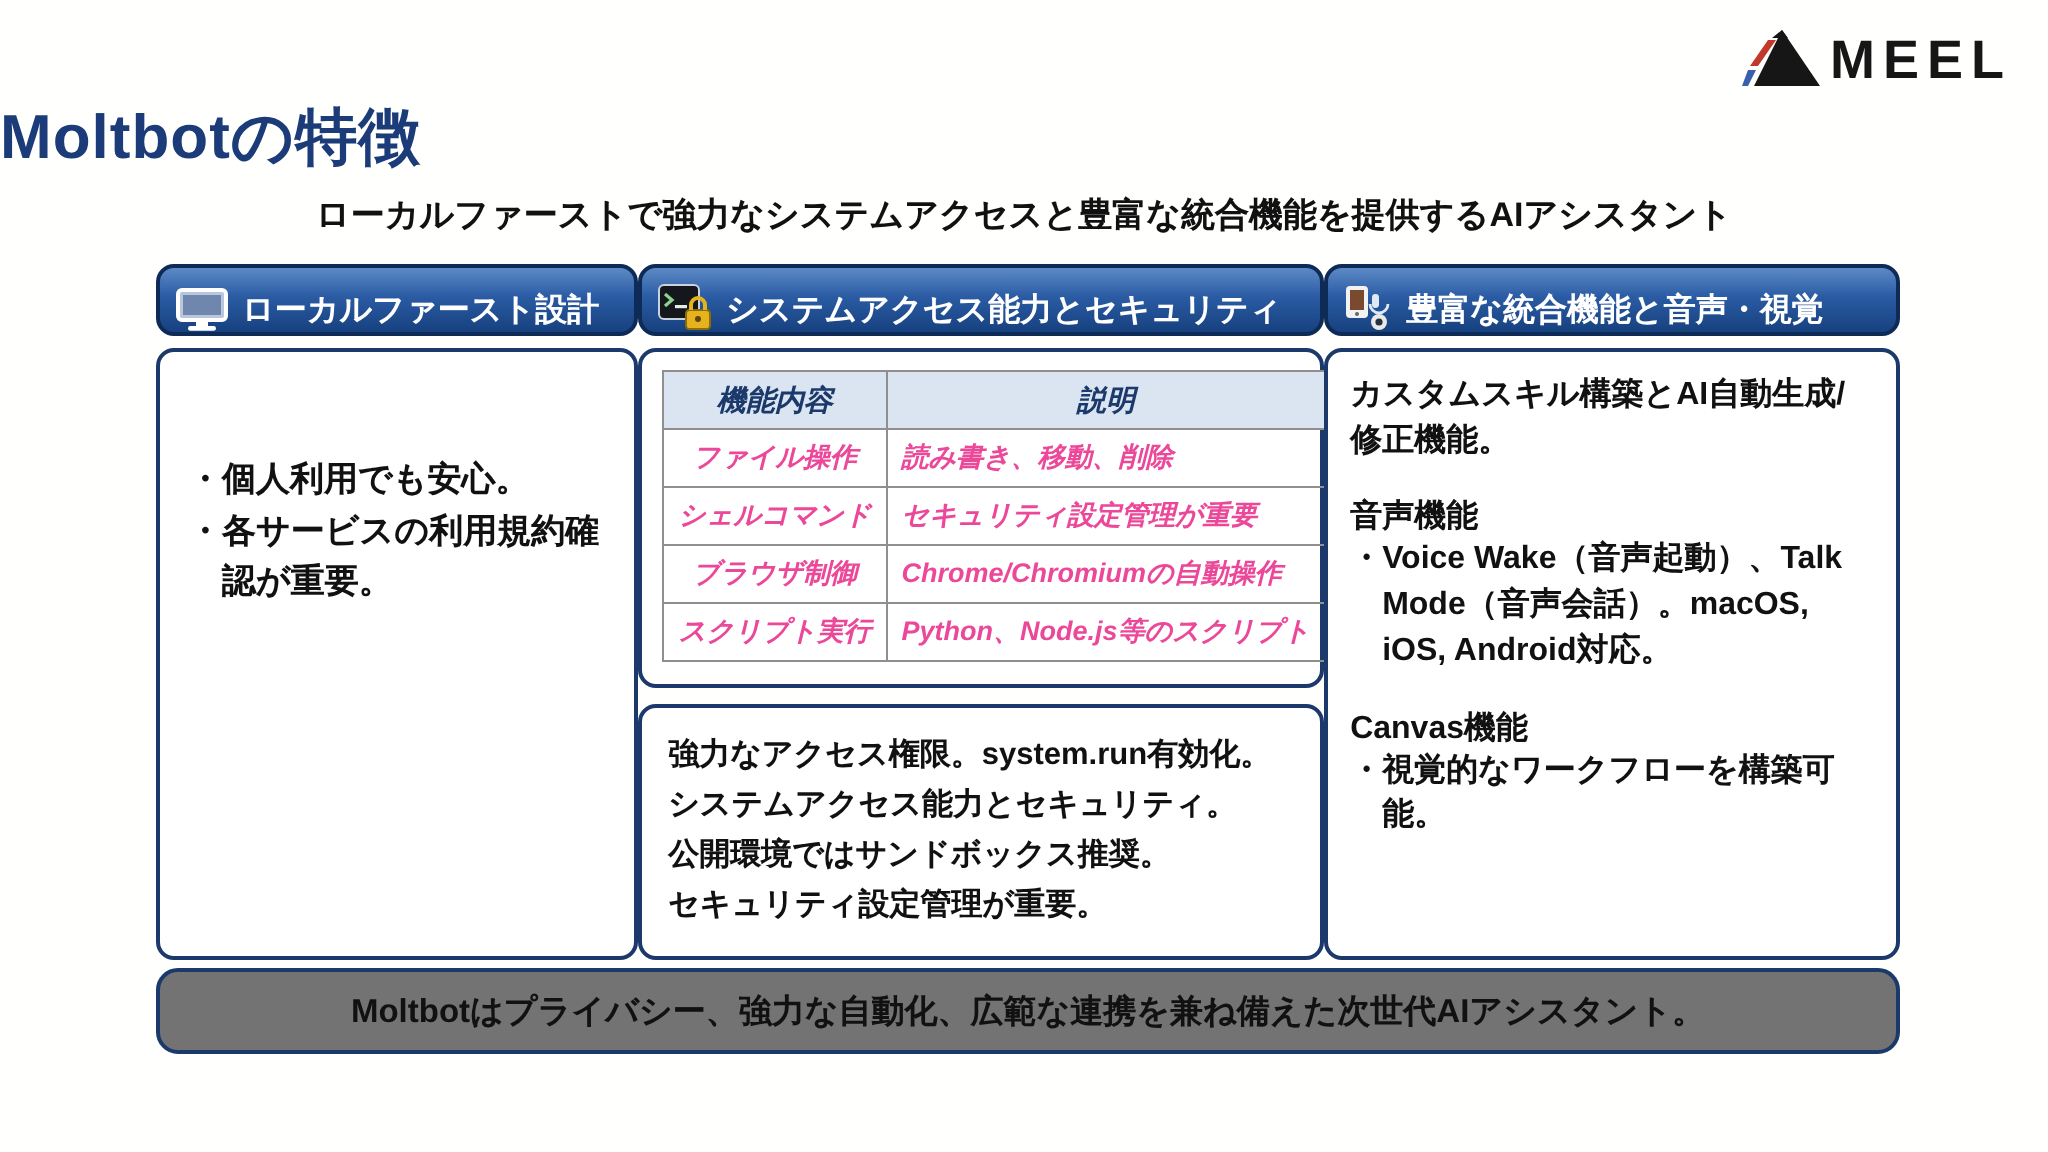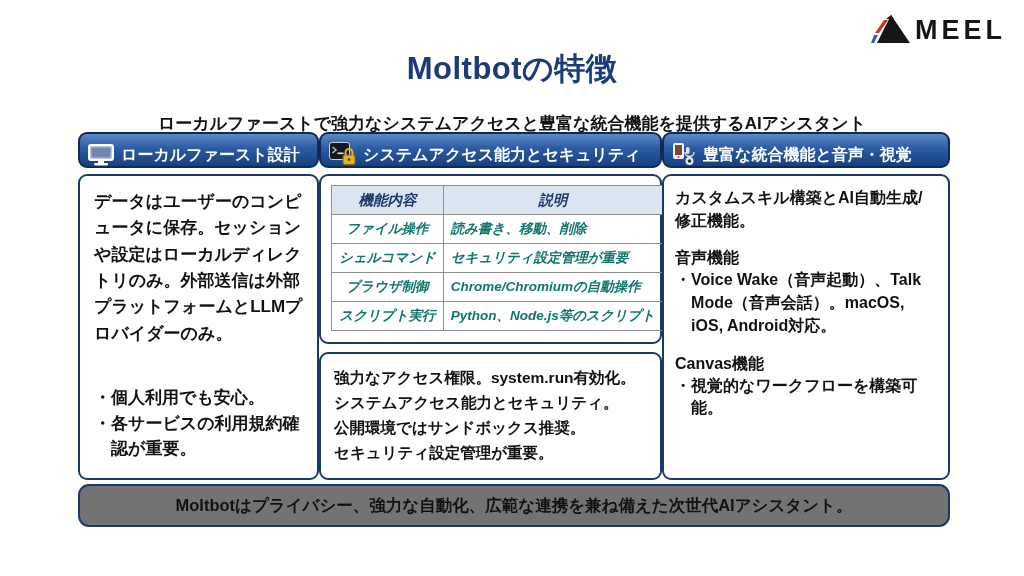--- a/index.html
+++ b/index.html
@@ -6,25 +6,25 @@
   body {
     width:1024px; height:576px;
     background:#fffffd;
     font-family:"Liberation Sans","DejaVu Sans",sans-serif;
     position:relative; overflow:hidden;
   }
   .slide { position:absolute; inset:0; }
 
   
   .title {
-    text-align:center; margin-top:48px;
+    text-align:left; margin-top:48px;
     font-size:31px; font-weight:700; color:#1b3c78; letter-spacing:0.5px;
   }
   .subtitle {
-    text-align:center; margin-top:22px;
+    text-align:center; margin-top:6px;
     font-size:17px; font-weight:700; color:#111;
   }
   .logo {
     position:absolute; top:14px; right:18px;
     display:flex; align-items:flex-end; gap:4px;
   }
   .logo-text {
     font-size:27px; font-weight:700; color:#161616;
     letter-spacing:4px; line-height:1;
   }
@@ -59,21 +59,21 @@
   .bullet {
     font-size:17px; font-weight:700; color:#111; line-height:1.5;
     padding-left:17px; text-indent:-17px;
   }
 
   
   .box-table { height:170px; padding:9px 10px; }
   table { width:100%; border-collapse:collapse;font-style:italic; }
   th, td {
     border:1.5px solid #8f8f8f;
-    font-weight:700; color:#0f766e;
+    font-weight:700; color:#ec4899;
     padding:3px 7px; height:29px;
   }
   th {
     background:#dbe5f1; color:#1b3a6b; font-size:14.5px; text-align:center;
   }
   td { font-size:13.5px; }
   td.feat { text-align:center; white-space:nowrap; width:37%; }
   td.desc { text-align:left; white-space:nowrap; }
 
   .box-notes { margin-top:8px; height:128px; padding:11px 13px; }
@@ -126,21 +126,20 @@
           <svg width="26" height="22" viewBox="0 0 26 22">
             <rect x="1" y="1" width="24" height="15" rx="2" fill="#b9c6dd" stroke="#ffffff" stroke-width="2"></rect>
             <rect x="3.5" y="3.5" width="19" height="10" fill="#6f87ad"></rect>
             <rect x="10" y="16" width="6" height="3" fill="#ffffff"></rect>
             <rect x="6" y="19" width="14" height="2.4" rx="1.2" fill="#ffffff"></rect>
           </svg>
         </span>
         <span>ローカルファースト設計</span>
       </div>
       <div class="box box-tall">
-        <div class="body-text">データはユーザーのコンピュータに保存。セッションや設定はローカルディレクトリのみ。外部送信は外部プラットフォームとLLMプロバイダーのみ。</div>
         <div class="bullets">
           <div class="bullet">・個人利用でも安心。</div>
           <div class="bullet">・各サービスの利用規約確認が重要。</div>
         </div>
       </div>
     </div>
 
     <div class="col col-mid">
       <div class="col-header">
         <span class="icon-wrap">

